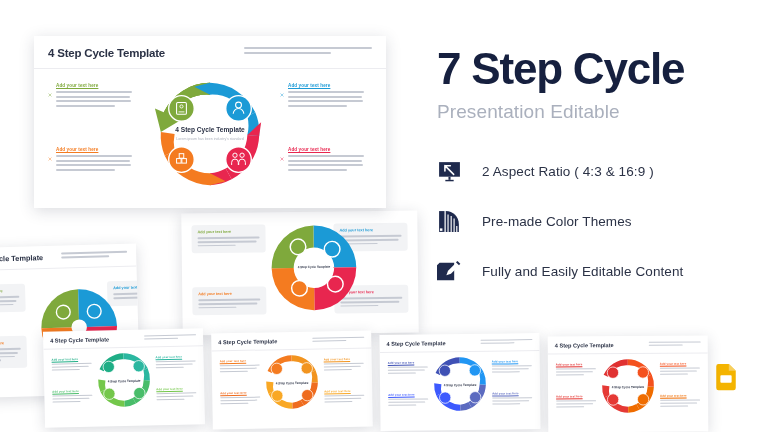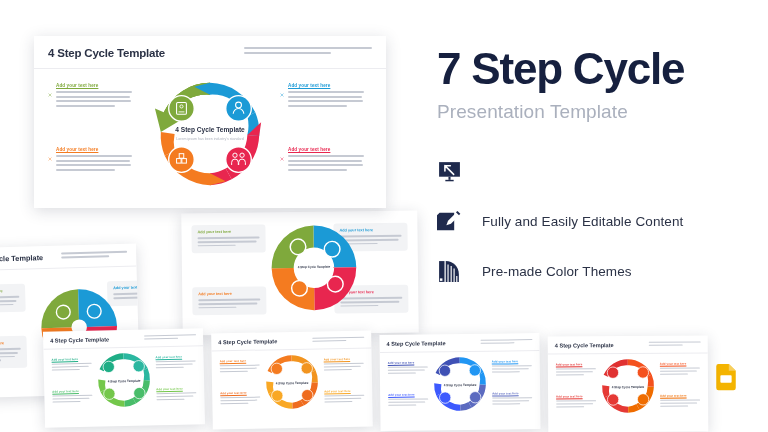--- a/index.html
+++ b/index.html
@@ -130,56 +130,57 @@
     position:absolute; left:50%; top:50%; transform:translate(-50%,-50%);
     text-align:center; width:34px;
   }
   .mini-center .cc-t { font-size:3.1px; font-weight:bold; color:#2b3246; line-height:1.2; }
 </style>
 </head>
 <body>
 
 <div class="hero">
   <div class="hero-title">7 Step Cycle</div>
-  <div class="hero-sub">Presentation Template</div>
+  <div class="hero-sub">Presentation Editable</div>
 
   <div class="feature-list">
 
     <div class="feature-row">
       <span class="feature-icon">
         <svg width="25" height="25" viewBox="0 0 24 24">
           <path d="M2 3h20v14H2z" fill="#1f2a4d"></path>
           <path d="M11 17h2v3h-2z" fill="#1f2a4d"></path>
           <path d="M8 20h8v1.4H8z" fill="#1f2a4d"></path>
           <path d="M7.6 6.4h5.2M7.6 6.4v5.2M7.6 6.4l8.4 8.4" stroke="#fff" stroke-width="1.5" fill="none" stroke-linecap="round"></path>
         </svg>
       </span>
-    </div>
-
-    <div class="feature-row">
-      <span class="feature-icon">
-        <svg width="25" height="25" viewBox="0 0 24 24">
-          <path d="M2.5 3.5h14v17h-17v-14z" fill="#1f2a4d"></path>
-          <path d="M9 15.5l1.6-4.2 7-7 2.8 2.8-7 7z" fill="#fff"></path>
-          <path d="M18.2 3.1l2.9 2.9 1.3-1.4-2.8-2.8z" fill="#1f2a4d"></path>
-        </svg>
-      </span>
-      <span class="feature-label">Fully and Easily Editable Content</span>
+      <span class="feature-label">2 Aspect Ratio ( 4:3 &amp; 16:9 )</span>
     </div>
 
     <div class="feature-row">
       <span class="feature-icon">
         <svg width="25" height="25" viewBox="0 0 24 24">
           <path d="M2 2h5.2v20H2z" fill="#1f2a4d"></path>
           <path d="M8.4 2c7 0 12.6 5.6 12.6 12.6v7.4H8.4z" fill="#1f2a4d"></path>
           <path d="M10.6 22V5.2M13.6 22V6.6M16.4 22V9M19 22v-5.6" stroke="#fff" stroke-width="1.1"></path>
           <rect x="2.8" y="18.6" width="2.4" height="2.4" fill="#fff"></rect>
         </svg>
       </span>
       <span class="feature-label">Pre-made Color Themes</span>
+    </div>
+
+    <div class="feature-row">
+      <span class="feature-icon">
+        <svg width="25" height="25" viewBox="0 0 24 24">
+          <path d="M2.5 3.5h14v17h-17v-14z" fill="#1f2a4d"></path>
+          <path d="M9 15.5l1.6-4.2 7-7 2.8 2.8-7 7z" fill="#fff"></path>
+          <path d="M18.2 3.1l2.9 2.9 1.3-1.4-2.8-2.8z" fill="#1f2a4d"></path>
+        </svg>
+      </span>
+      <span class="feature-label">Fully and Easily Editable Content</span>
     </div>
 
   </div>
 </div>
 
 <div class="logos">
   <span class="logo-ppt">
     <svg width="30" height="30" viewBox="0 0 32 32">
       <path d="M16 2a14 14 0 0 0 0 28 14 14 0 0 0 0-28z" fill="#ed6c47"></path>
       <path d="M16 2v14h14A14 14 0 0 0 16 2z" fill="#ff8f6b"></path>

